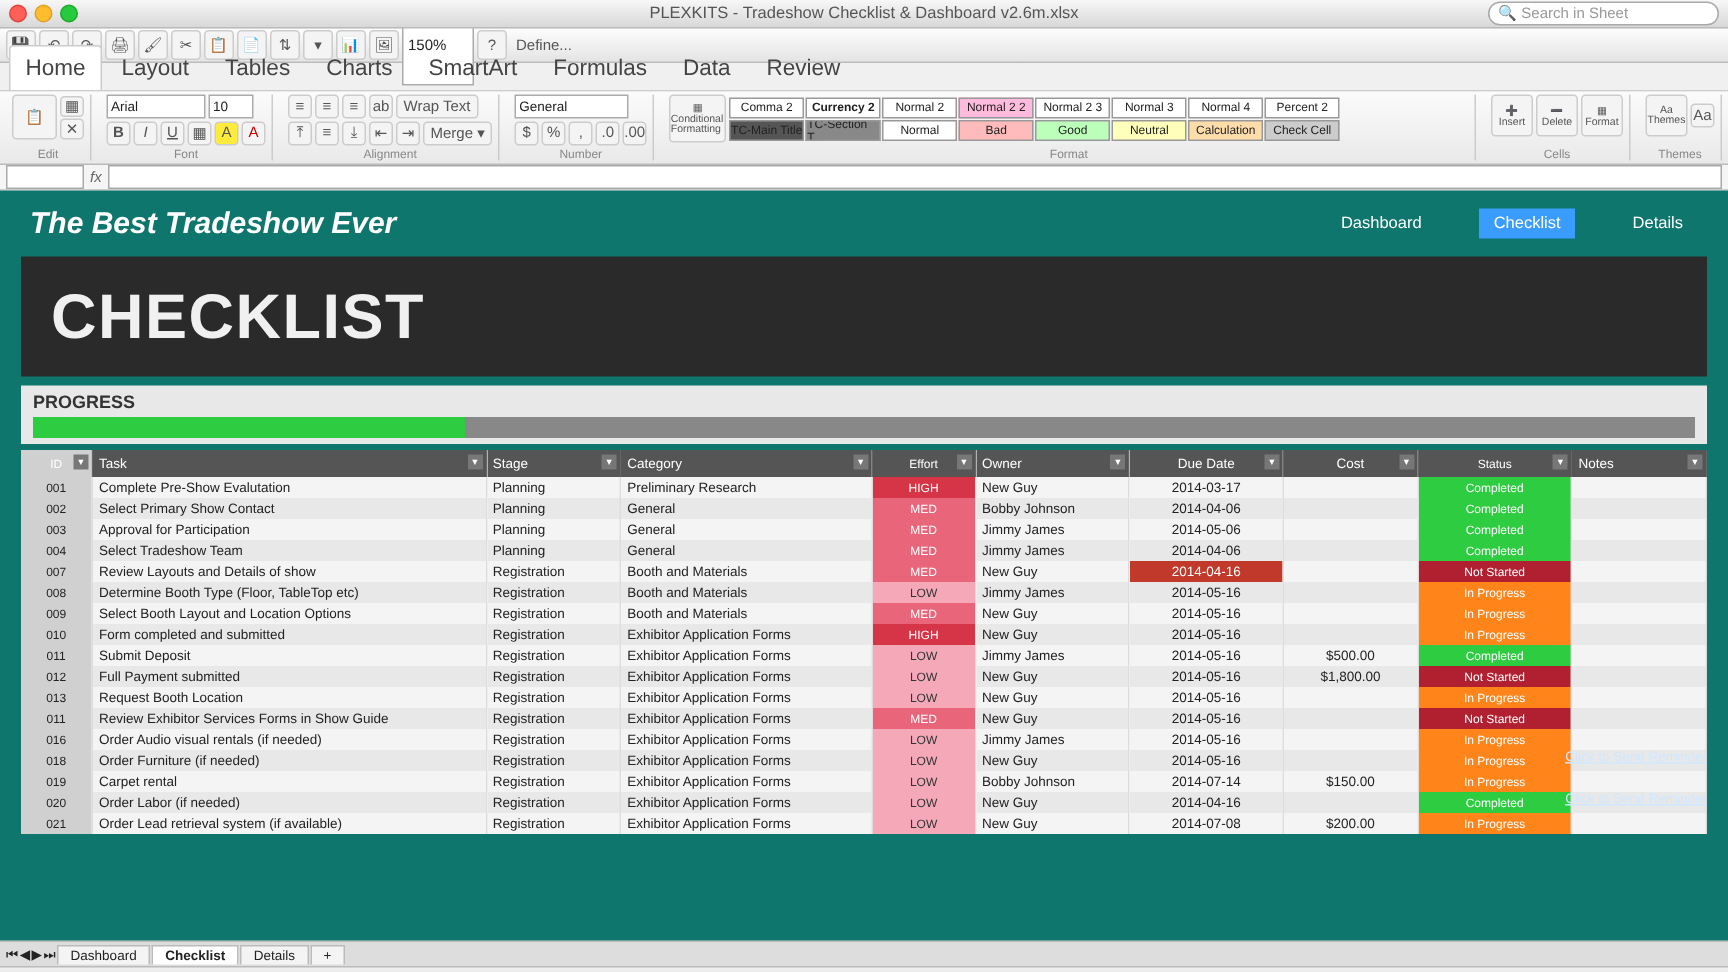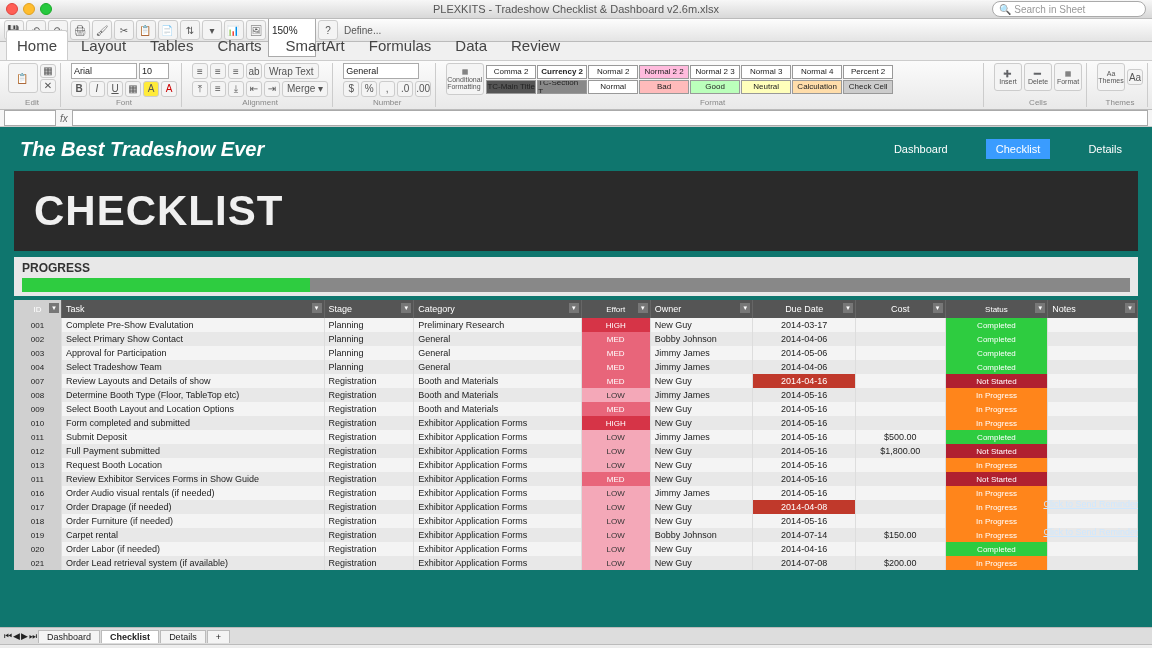--- a/index.html
+++ b/index.html
@@ -402,32 +402,20 @@
             <td class="col-stage">Registration</td>
             <td class="col-cat">Exhibitor Application Forms</td>
             <td class="col-effort eff-LOW">LOW</td>
             <td class="col-owner">Jimmy James</td>
             <td class="col-due">2014-05-16</td>
             <td class="col-cost"></td>
             <td class="col-status st-InProgress">In Progress</td>
             <td class="col-notes"></td>
           </tr>
           <tr>
-            <td class="col-id">017</td>
-            <td class="col-task">Order Drapage (if needed)</td>
-            <td class="col-stage">Registration</td>
-            <td class="col-cat">Exhibitor Application Forms</td>
-            <td class="col-effort eff-LOW">LOW</td>
-            <td class="col-owner">New Guy</td>
-            <td class="col-due due-red">2014-04-08</td>
-            <td class="col-cost"></td>
-            <td class="col-status st-InProgress">In Progress</td>
-            <td class="col-notes"></td>
-          </tr>
-          <tr>
             <td class="col-id">018</td>
             <td class="col-task">Order Furniture (if needed)</td>
             <td class="col-stage">Registration</td>
             <td class="col-cat">Exhibitor Application Forms</td>
             <td class="col-effort eff-LOW">LOW</td>
             <td class="col-owner">New Guy</td>
             <td class="col-due">2014-05-16</td>
             <td class="col-cost"></td>
             <td class="col-status st-InProgress">In Progress</td>
             <td class="col-notes"></td>

